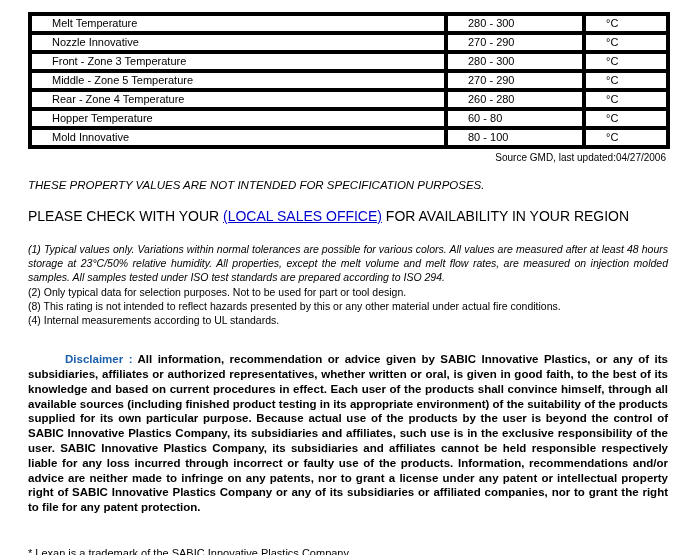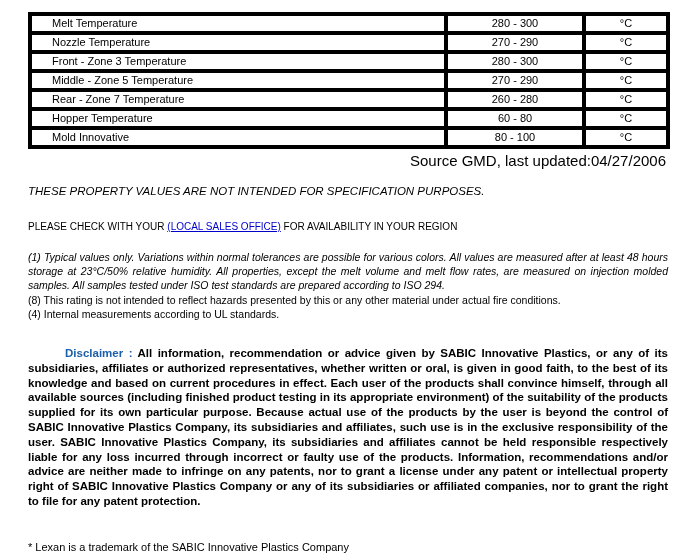--- a/index.html
+++ b/index.html
@@ -23,31 +23,31 @@
     border: 4px solid #000000;
     padding: 1px 20px;
     height: 15px;
     line-height: 13px;
     overflow: hidden;
     white-space: nowrap;
   }
   table.temps col.c1 { width: 416px; }
   table.temps col.c2 { width: 138px; }
   table.temps col.c3 { width: 84px; }
-  td.center { text-align: center; }
+  td.center { }
 
   .source {
     width: 638px;
     text-align: right;
-    font-size: 15px;
+    font-size: 10px;
     margin-top: 3px;
   }
 
   .caps-line1 { font-size: 11.5px; margin-top: 16px; font-style: italic; }
-  .caps-line2 { font-size: 10px; margin-top: 24px; }
+  .caps-line2 { font-size: 14px; margin-top: 17px; }
 
   a.sales-link {
     color: #0000cc;
     text-decoration: underline;
     cursor: pointer;
   }
 
   .footnotes {
     margin-top: 18px;
     font-size: 10.5px;
@@ -78,36 +78,36 @@
         <col class="c2">
         <col class="c3">
       </colgroup>
     <tbody>
         <tr>
       <td>Melt Temperature</td>
       <td class="center">280 - 300</td>
       <td class="center">°C</td>
     </tr>
         <tr>
-      <td>Nozzle Temperature</td>
+      <td>Nozzle Innovative</td>
       <td class="center">270 - 290</td>
       <td class="center">°C</td>
     </tr>
         <tr>
       <td>Front - Zone 3 Temperature</td>
       <td class="center">280 - 300</td>
       <td class="center">°C</td>
     </tr>
         <tr>
       <td>Middle - Zone 5 Temperature</td>
       <td class="center">270 - 290</td>
       <td class="center">°C</td>
     </tr>
         <tr>
-      <td>Rear - Zone 7 Temperature</td>
+      <td>Rear - Zone 4 Temperature</td>
       <td class="center">260 - 280</td>
       <td class="center">°C</td>
     </tr>
         <tr>
       <td>Hopper Temperature</td>
       <td class="center">60 - 80</td>
       <td class="center">°C</td>
     </tr>
         <tr>
       <td>Mold Innovative</td>
@@ -118,20 +118,21 @@
   </table>
 
   <div class="source">Source GMD, last updated:04/27/2006</div>
 
   <div class="caps-line1">THESE PROPERTY VALUES ARE NOT INTENDED FOR SPECIFICATION PURPOSES.</div>
 
   <div class="caps-line2"><span>PLEASE CHECK WITH YOUR </span><a class="sales-link">(LOCAL SALES OFFICE)</a><span> FOR AVAILABILITY IN YOUR REGION</span></div>
 
   <div class="footnotes">
     <div class="footnote justify">(1) Typical values only. Variations within normal tolerances are possible for various colors. All values are measured after at least 48 hours storage at 23°C/50% relative humidity. All properties, except the melt volume and melt flow rates, are measured on injection molded samples. All samples tested under ISO test standards are prepared according to ISO 294.</div>
+    <div class="footnote">(2) Only typical data for selection purposes. Not to be used for part or tool design.</div>
     <div class="footnote">(8) This rating is not intended to reflect hazards presented by this or any other material under actual fire conditions.</div>
     <div class="footnote">(4) Internal measurements according to UL standards.</div>
   </div>
 
   <div class="disclaimer"><span class="label">Disclaimer :</span> <span>All information, recommendation or advice given by SABIC Innovative Plastics, or any of its subsidiaries, affiliates or authorized representatives, whether written or oral, is given in good faith, to the best of its knowledge and based on current procedures in effect. Each user of the products shall convince himself, through all available sources (including finished product testing in its appropriate environment) of the suitability of the products supplied for its own particular purpose. Because actual use of the products by the user is beyond the control of SABIC Innovative Plastics Company, its subsidiaries and affiliates, such use is in the exclusive responsibility of the user. SABIC Innovative Plastics Company, its subsidiaries and affiliates cannot be held responsible respectively liable for any loss incurred through incorrect or faulty use of the products. Information, recommendations and/or advice are neither made to infringe on any patents, nor to grant a license under any patent or intellectual property right of SABIC Innovative Plastics Company or any of its subsidiaries or affiliated companies, nor to grant the right to file for any patent protection.</span></div>
 
   <div class="trademark">* Lexan is a trademark of the SABIC Innovative Plastics Company</div>
 
   <div class="copyright">© 1997-2008 SABIC Innovative Plastics Company.All rights reserved</div>
 

